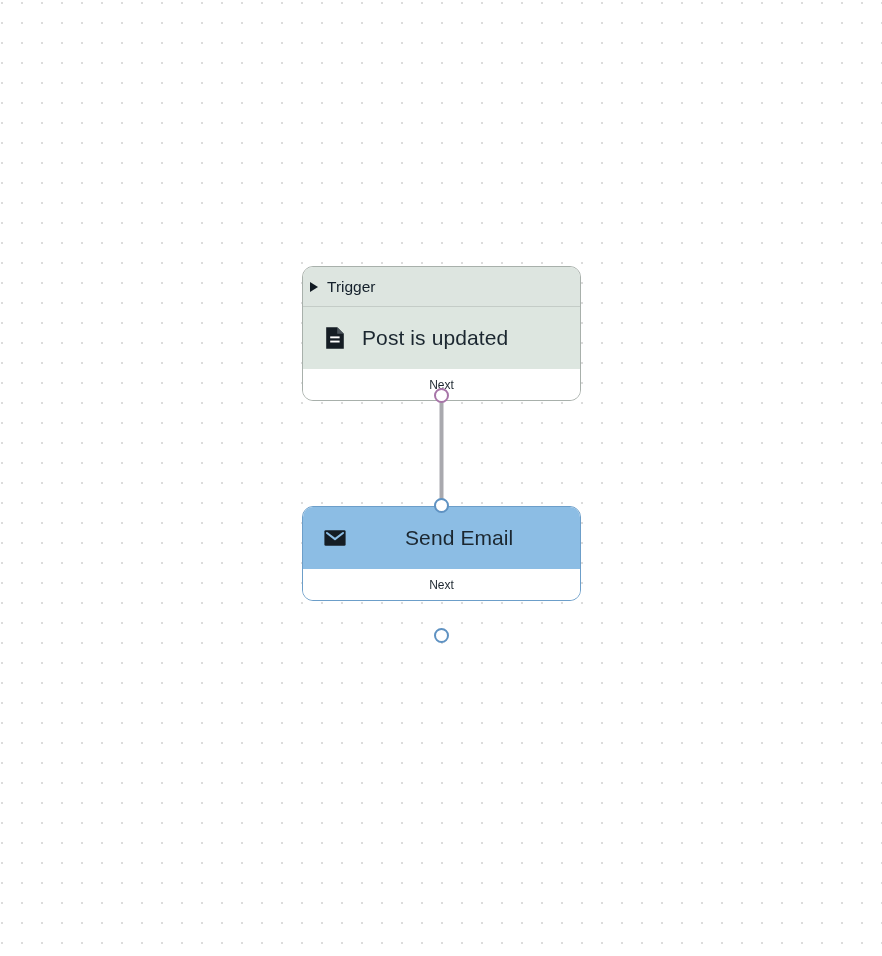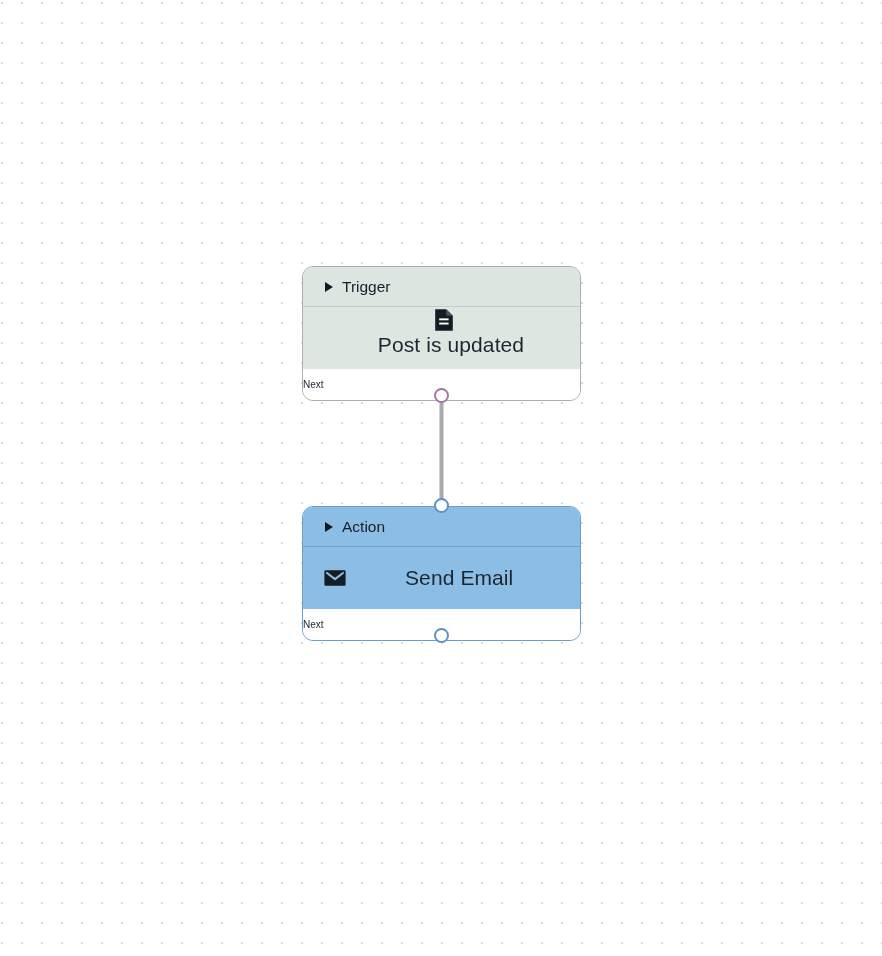--- a/index.html
+++ b/index.html
@@ -44,21 +44,21 @@
     box-sizing: border-box;
     border-radius: 11px;
     overflow: hidden;
     background: #ffffff;
   }
 
   .node-header {
     display: flex;
     align-items: center;
     height: 40px;
-    padding: 0 0 0 22px;
+    padding: 0 0 0 7px;
     font-size: 15.5px;
     color: #14202b;
     box-sizing: border-box;
   }
   .disclosure-tri {
     width: 0;
     height: 0;
     border-left: 8px solid #111a22;
     border-top: 5.5px solid transparent;
     border-bottom: 5.5px solid transparent;
@@ -84,38 +84,38 @@
     font-size: 21px;
     color: #1b2730;
     letter-spacing: 0.1px;
   }
 
   .node-footer {
     height: 31px;
     background: #ffffff;
     display: flex;
     align-items: center;
-    font-size: 10px;
+    justify-content: center;
+    font-size: 12px;
     color: #1d2730;
     box-sizing: border-box;
   }
 
   
   #node-trigger {
     left: 302px;
     top: 266px;
     border: 1.4px solid #a8b0ab;
   }
   #node-trigger .node-header {
     background: #dde5e0;
     border-bottom: 1.3px solid #c4ccc7;
   }
   #node-trigger .node-body {
     background: #dde6e0;
-    flex-direction: column;
   }
 
   
   #node-action {
     left: 302px;
     top: 506px;
     border: 1.4px solid #6c9ec9;
   }
   #node-action .node-header {
     background: #8cbde4;
@@ -173,24 +173,20 @@
         <rect x="8.2" y="15.6" width="9.4" height="1.9" fill="#ffffff"></rect>
       </svg>
       <span class="node-title">Post is updated</span>
     </div>
     <div class="node-footer">
       <span>Next</span>
     </div>
   </div>
 
   <div class="node" id="node-action">
-    <div class="node-header">
-      <span class="disclosure-tri"></span>
-      <span>Action</span>
-    </div>
     <div class="node-body">
       <svg class="node-icon" viewBox="0 0 26 26" xmlns="http://www.w3.org/2000/svg">
         <rect x="2.4" y="5.2" width="21.2" height="15.6" rx="1.4" fill="#151d24"></rect>
         <path d="M5.0 8.0 L13.0 14.2 L21.0 8.0" fill="none" stroke="#8cbde4" stroke-width="2.1" stroke-linecap="round" stroke-linejoin="round"></path>
       </svg>
       <span class="node-title">Send Email</span>
     </div>
     <div class="node-footer">
       <span>Next</span>
     </div>

